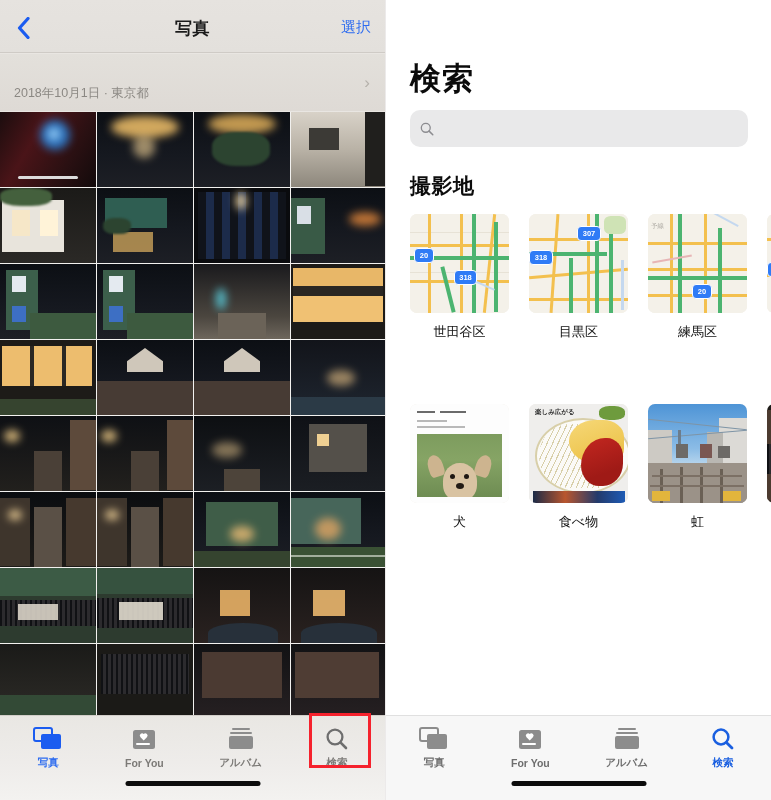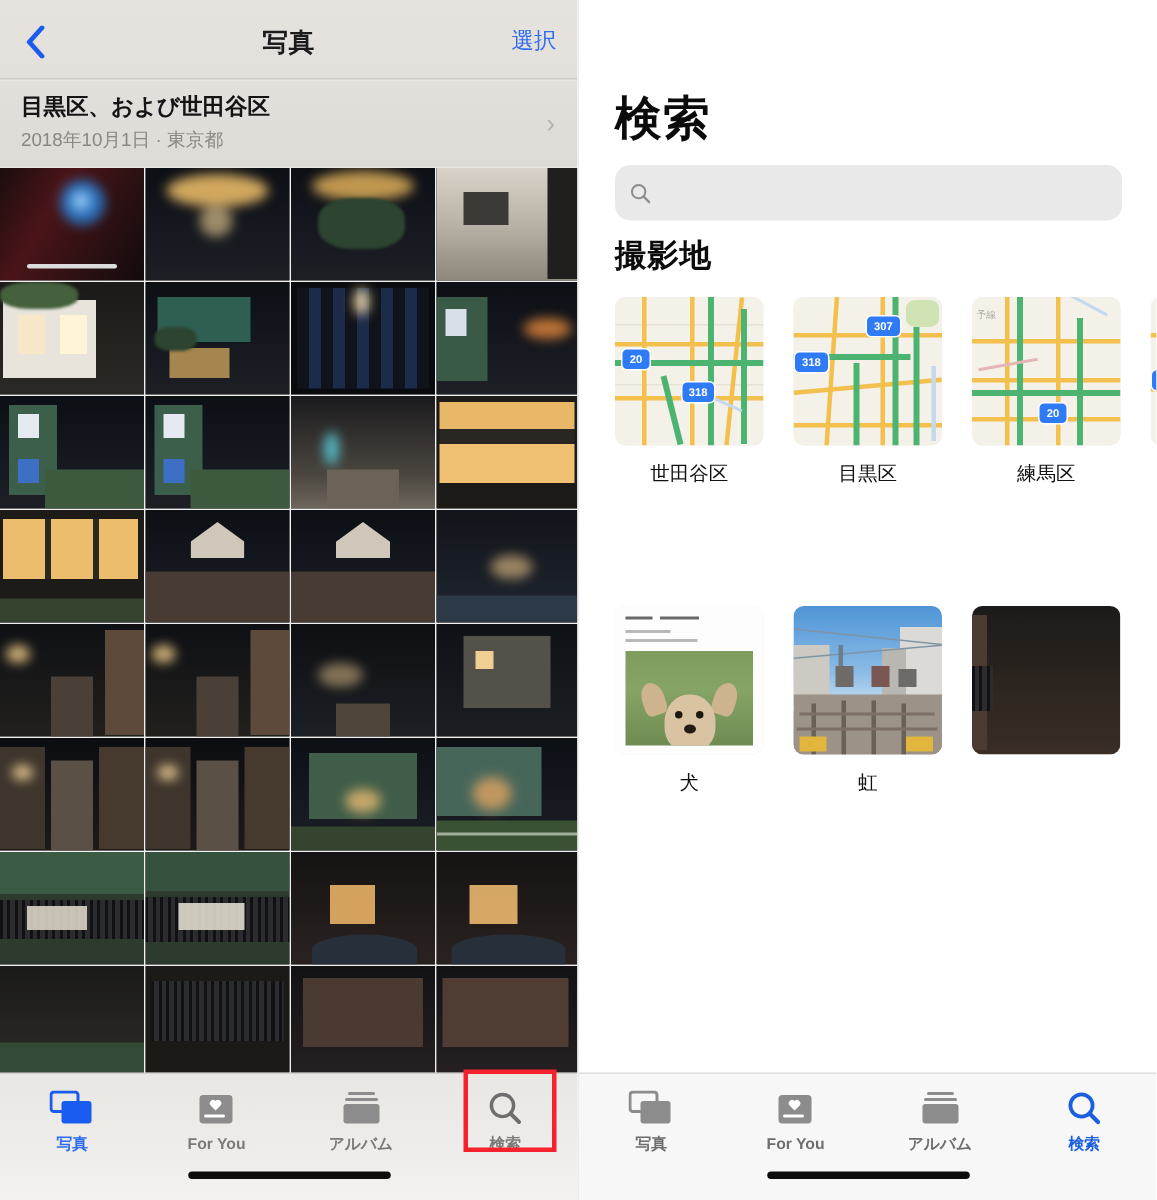--- a/index.html
+++ b/index.html
@@ -212,21 +212,20 @@
       <div class="nav-back">
         <svg width="13" height="22" viewBox="0 0 13 22">
           <path d="M11 1.5 L2.5 11 L11 20.5" fill="none" stroke="#1b5cf0" stroke-width="3.2" stroke-linecap="round" stroke-linejoin="round"></path>
         </svg>
       </div>
       <div class="nav-title">写真</div>
       <div class="nav-select">選択</div>
     </div>
 
     <div class="info-header">
-      <div class="info-title">目黒区、および世田谷区</div>
       <div class="info-sub">2018年10月1日 · 東京都</div>
       <div class="info-chevron">›</div>
     </div>
 
     <div class="grid">
 
       <div class="cell">
           <div class="ph" style="background:linear-gradient(120deg,#1b0d0e 0%,#4a1418 35%,#2a1012 70%,#120a0b 100%)"></div>
           <div class="glow" style="left:40px;top:8px;width:30px;height:30px;background:#2a7fd4;opacity:.85"></div>
           <div class="glow" style="left:48px;top:16px;width:12px;height:12px;background:#9fd8ff;opacity:.9"></div>
@@ -457,21 +456,21 @@
 
     <div class="search-title">検索</div>
 
     <div class="search-field">
       <svg width="14" height="14" viewBox="0 0 16 16">
         <circle cx="6.6" cy="6.6" r="5.1" fill="none" stroke="#8c8c90" stroke-width="1.5"></circle>
         <line x1="10.4" y1="10.4" x2="14.6" y2="14.6" stroke="#8c8c90" stroke-width="1.7" stroke-linecap="round"></line>
       </svg>
     </div>
 
-    <div class="section" style="top:156px;">
+    <div class="section" style="top:172px;">
       <div class="section-title">撮影地</div>
       <div class="hrow">
 
         <div class="titem">
           <div class="thumb">
             <div class="map-bg"></div>
             <div class="mlocal" style="left:0;top:18px;width:99px;height:1px"></div>
             <div class="mlocal" style="left:0;top:58px;width:99px;height:1px"></div>
             <div class="mroad" style="left:0;top:30px;width:99px;height:3px"></div>
             <div class="mroad" style="left:0;top:66px;width:99px;height:3px"></div>
@@ -556,20 +555,33 @@
               <div class="dog-ear r"></div>
               <div class="dog-head"></div>
               <div class="dog-eye" style="left:33px;"></div>
               <div class="dog-eye" style="right:33px;"></div>
               <div class="dog-nose"></div>
             </div>
           </div>
           <div class="tcap">犬</div>
         </div>
 
+        <div class="titem">
+          <div class="thumb">
+            <div class="food-bg"></div>
+            <div class="food-green"></div>
+            <div class="food-top-txt">楽しみ広がる</div>
+            <div class="plate"></div>
+            <div class="plate-fan"></div>
+            <div class="omu"></div>
+            <div class="ketchup"></div>
+            <div class="food-strip"></div>
+          </div>
+          <div class="tcap">食べ物</div>
+        </div>
 
         <div class="titem">
           <div class="thumb">
             <div class="sky"></div>
             <div class="bld-l"></div>
             <div class="bld-r"></div>
             <div class="bld-r2"></div>
             <div class="wire" style="left:0;top:20px;width:99px;transform:rotate(6deg)"></div>
             <div class="wire" style="left:0;top:30px;width:99px;transform:rotate(-5deg)"></div>
             <div class="wire" style="left:30px;top:26px;width:3px;height:22px;background:#6d7d8c"></div>

